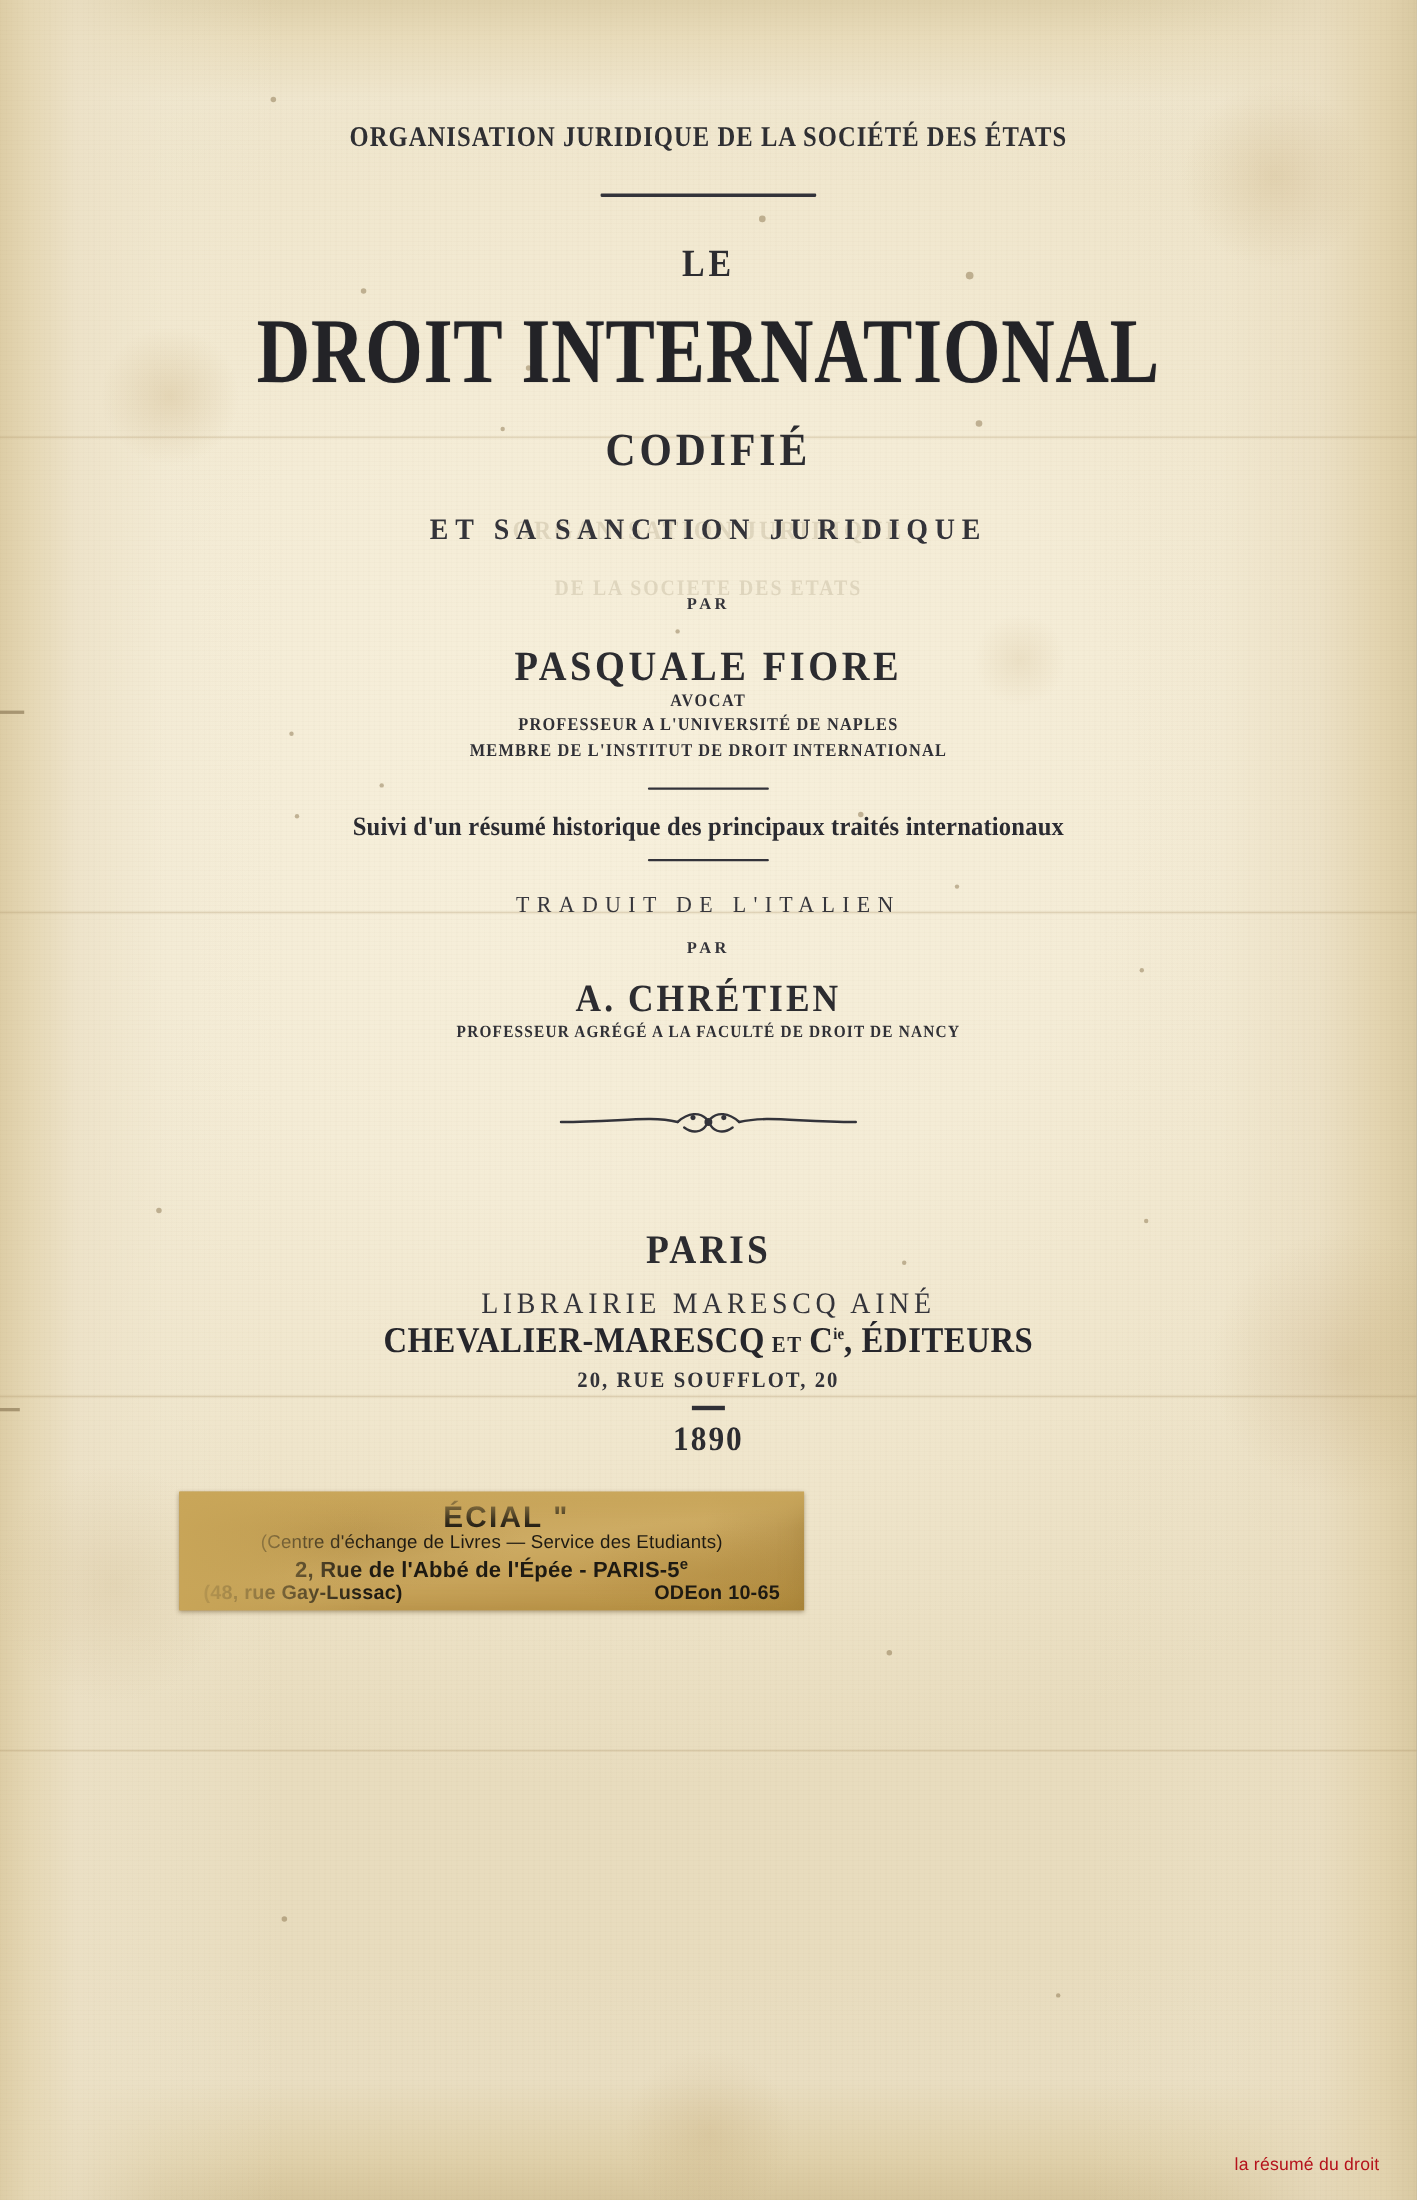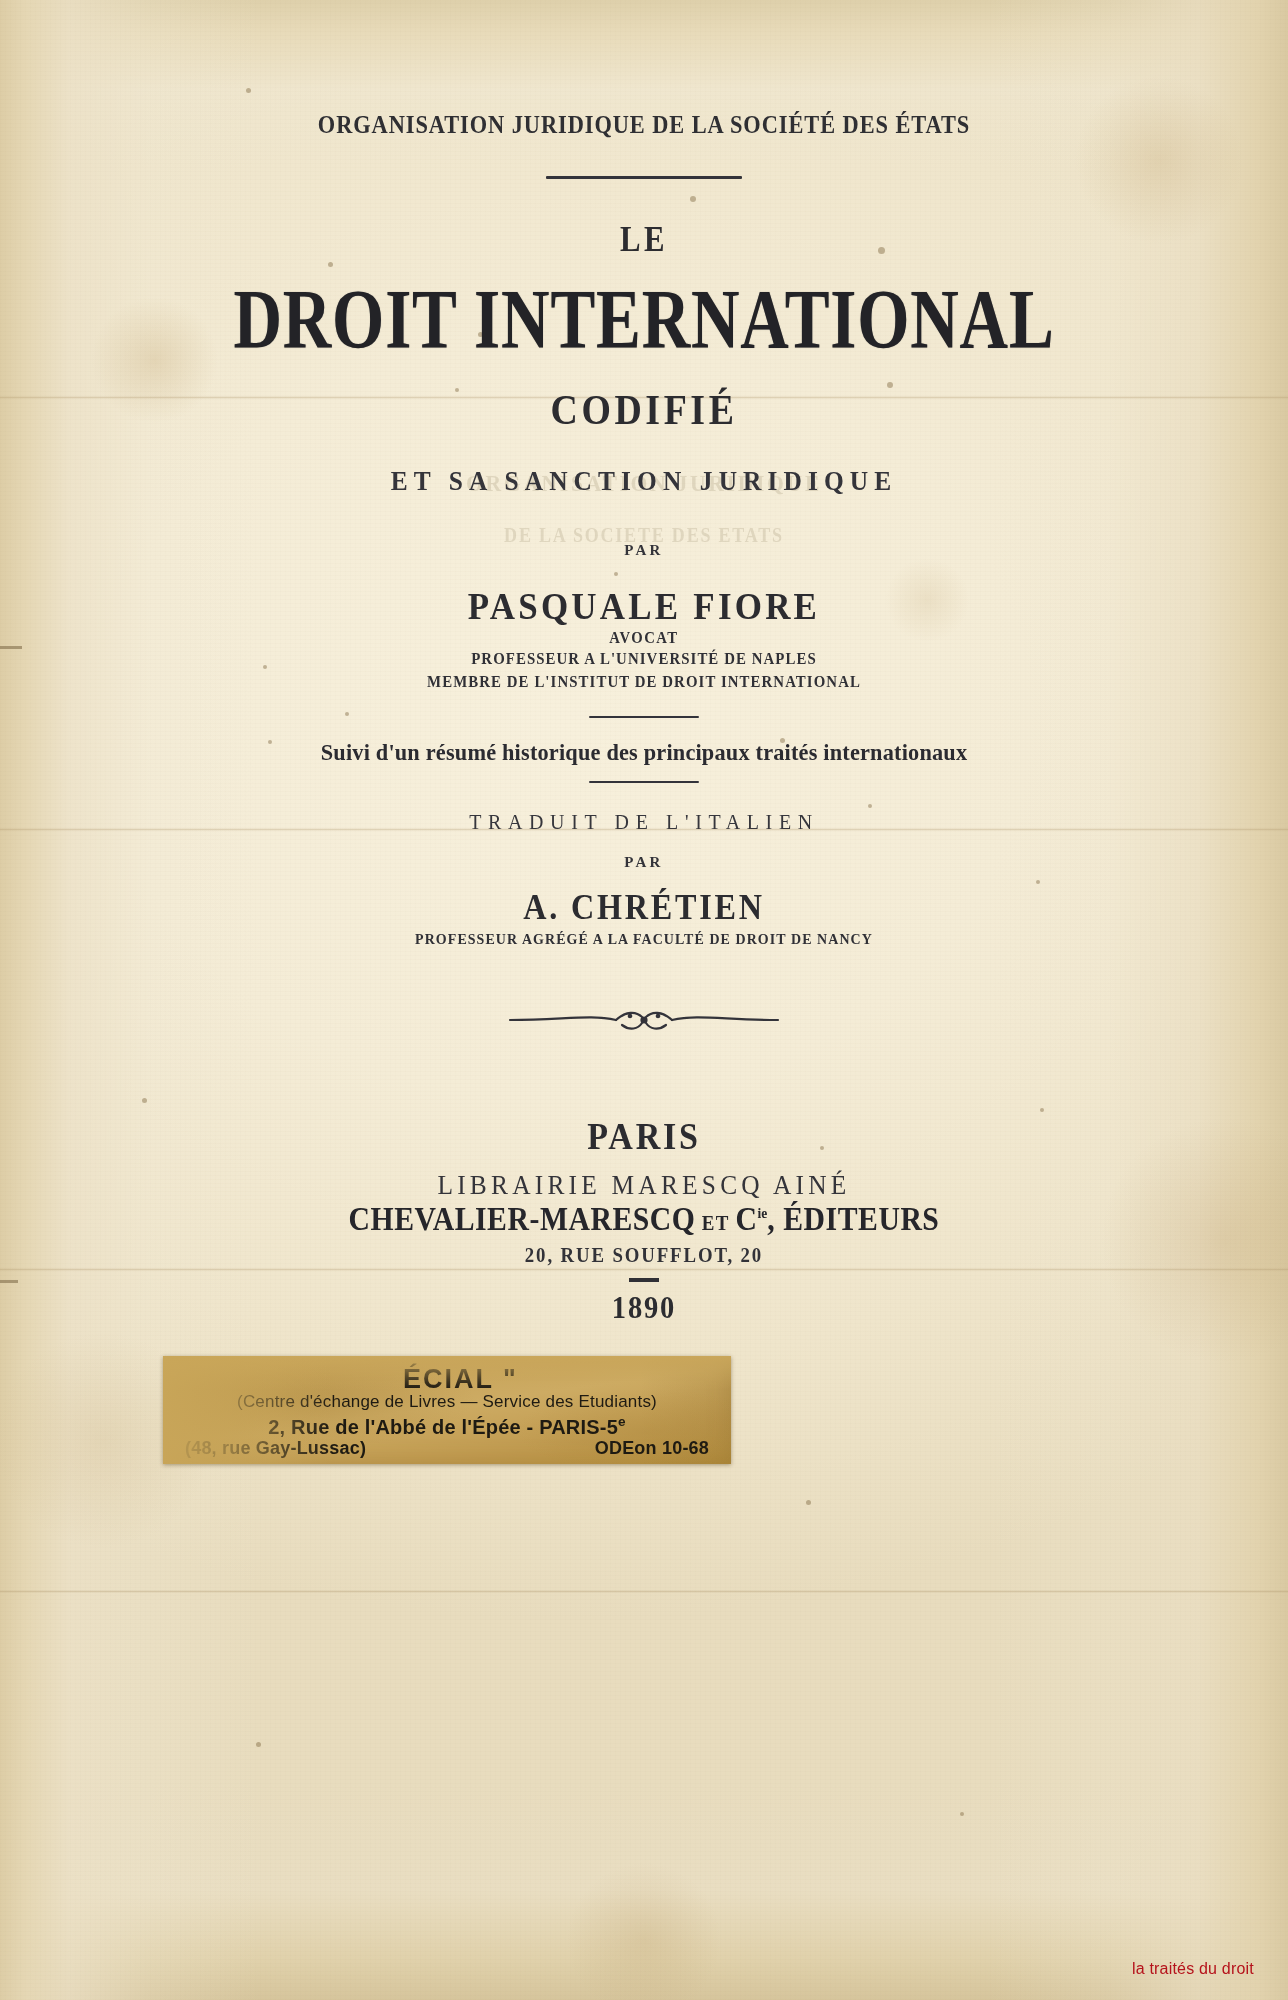--- a/index.html
+++ b/index.html
@@ -322,24 +322,24 @@
     <div class="lt big" style="top:8px;left:240px;right:30px;text-align:left;">ÉCIAL "</div>
 
     <div class="lt r1" style="top:36px;">(Centre d'échange de Livres — Service des Etudiants)</div>
 
     <div class="lt r2" style="top:58px;">
       <span>2, Rue de l'Abbé de l'Épée - PARIS-5</span><sup>e</sup>
     </div>
 
     <div class="lt r3" style="top:82px;left:22px;right:22px;display:flex;justify-content:space-between;">
       <span>(48, rue Gay-Lussac)</span>
-      <span>ODEon 10-68</span>
+      <span>ODEon 10-65</span>
     </div>
 
     <div class="fadeTop"></div>
     <div class="fadeL"></div>
   </div>
 
   <div class="mdd" style="right:34px;bottom:22px;">
-    <div class="cap">la traités du droit</div>
+    <div class="cap">la résumé du droit</div>
   </div>
 
 </div>
 
 </body></html>

